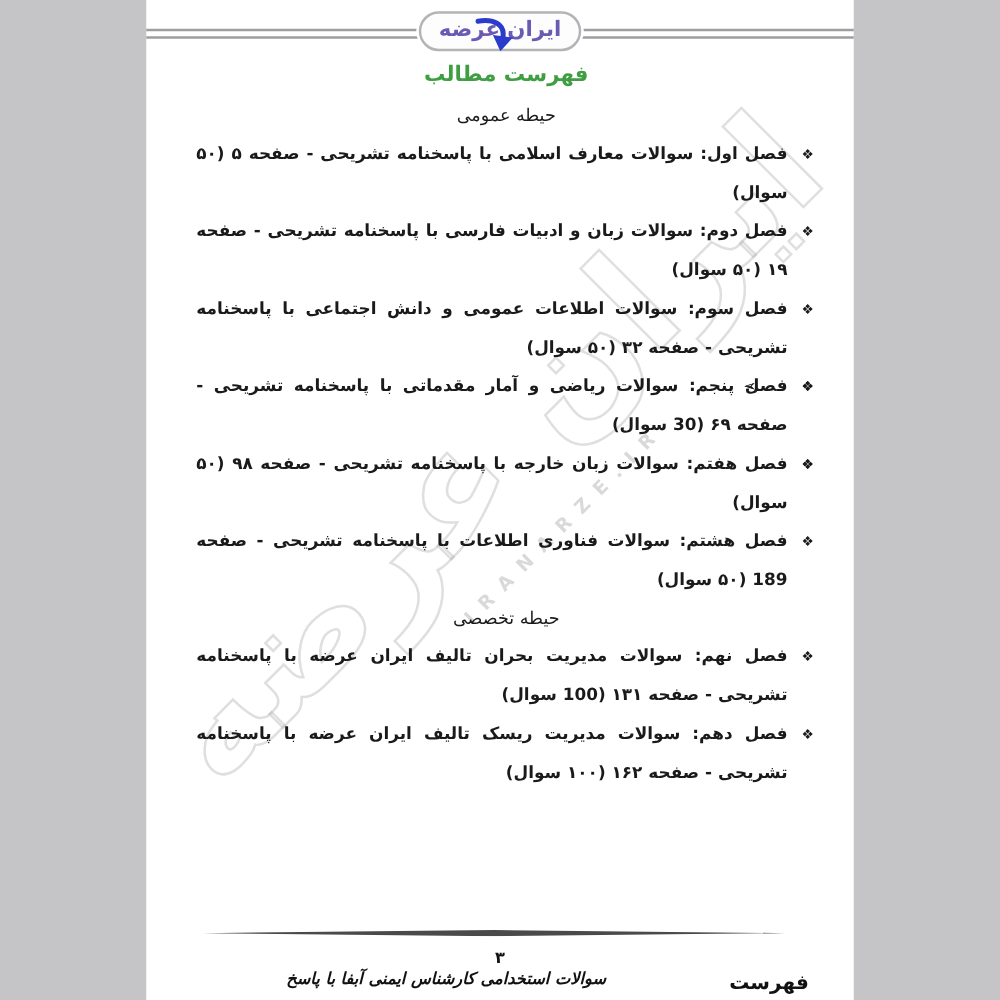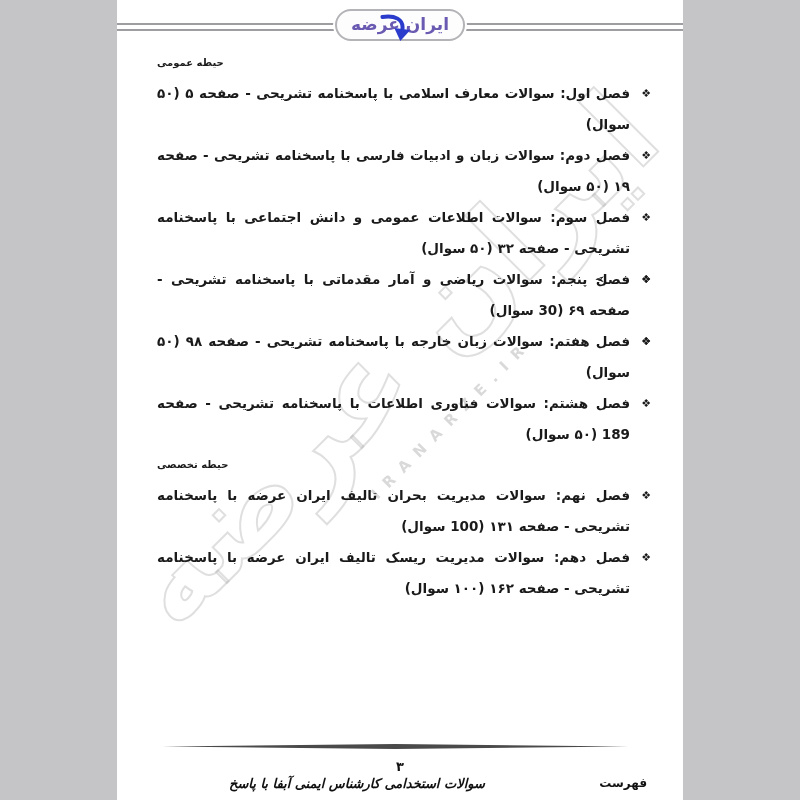--- a/index.html
+++ b/index.html
@@ -43,21 +43,21 @@
   }
   
   .content {
     position:absolute; top:48px; right:30px; left:40px; z-index:2;
     direction:rtl; color:#1a1a1a;
   }
   .doc-title {
     text-align:center; font-size:17px; font-weight:bold; margin:2px 0 8px 0;
   }
   .section-heading {
-    text-align:left; font-size:10px; font-weight:bold; line-height:30px;
+    text-align:center; font-size:14px; font-weight:normal; line-height:30px;
   }
   .toc-list { }
   .toc-item {
     position:relative; padding-right:23px;
     font-size:13.5px; font-weight:bold; line-height:31px;
     text-align:justify;
   }
   .toc-item .bullet {
     position:absolute; right:2px; top:0; font-size:11px; line-height:31px;
   }
@@ -70,21 +70,21 @@
     display:inline-block; transform:scaleX(-1);
   }
   
   .footer-rule { position:absolute; bottom:51px; left:50%; transform:translateX(-51%); z-index:2; }
   .page-num {
     position:absolute; bottom:26px; left:0; right:0; text-align:center;
     font-size:13px; font-weight:bold; z-index:2; color:#111;
   }
   .footer-row { position:absolute; bottom:6px; left:0; right:0; height:18px; z-index:2; direction:rtl; }
   .footer-right {
-    position:absolute; right:36px; font-size:12px; font-weight:bold; color:#111;
+    position:absolute; right:36px; font-size:16px; font-weight:bold; color:#111;
   }
   .footer-left {
     position:absolute; left:112px; font-size:13px; font-weight:bold; color:#111;font-style:italic;
   }
 </style>
 </head>
 <body>
 
 <div class="paper">
 
@@ -97,20 +97,21 @@
 
   <div class="logo">
     <span class="logo-text">ایران عرضه</span>
     <svg class="logo-arrow" width="34" height="30" viewBox="0 0 34 30">
       <path d="M2,3 C14,1 24,5 22,16" fill="none" stroke="#2b3ccc" stroke-width="4" stroke-linecap="round"></path>
       <path d="M14,14 L30,16 L20,27 Z" fill="#2b3ccc"></path>
     </svg>
   </div>
 
   <div class="content">
+    <div class="doc-title" style="color:#3f9e42;">فهرست مطالب</div>
 
     <div>
       <div class="section-heading">حیطه عمومی</div>
       <div class="toc-list">
           <div class="toc-item"><span class="bullet">❖</span><span class="toc-text">فصل اول: سوالات معارف اسلامی با پاسخنامه تشریحی - صفحه ۵ (۵۰ سوال)</span></div>
           <div class="toc-item"><span class="bullet">❖</span><span class="toc-text">فصل دوم: سوالات زبان و ادبیات فارسی با پاسخنامه تشریحی - صفحه ۱۹ (۵۰ سوال)</span></div>
           <div class="toc-item"><span class="bullet">❖</span><span class="toc-text">فصل سوم: سوالات اطلاعات عمومی و دانش اجتماعی با پاسخنامه تشریحی - صفحه ۳۲ (۵۰ سوال)</span></div>
           <div class="toc-item"><span class="bullet">❖</span></div>
           <div class="toc-sub"><span class="sub-bullet">➢</span></div>
           <div class="toc-sub"><span class="sub-bullet">➢</span></div>

